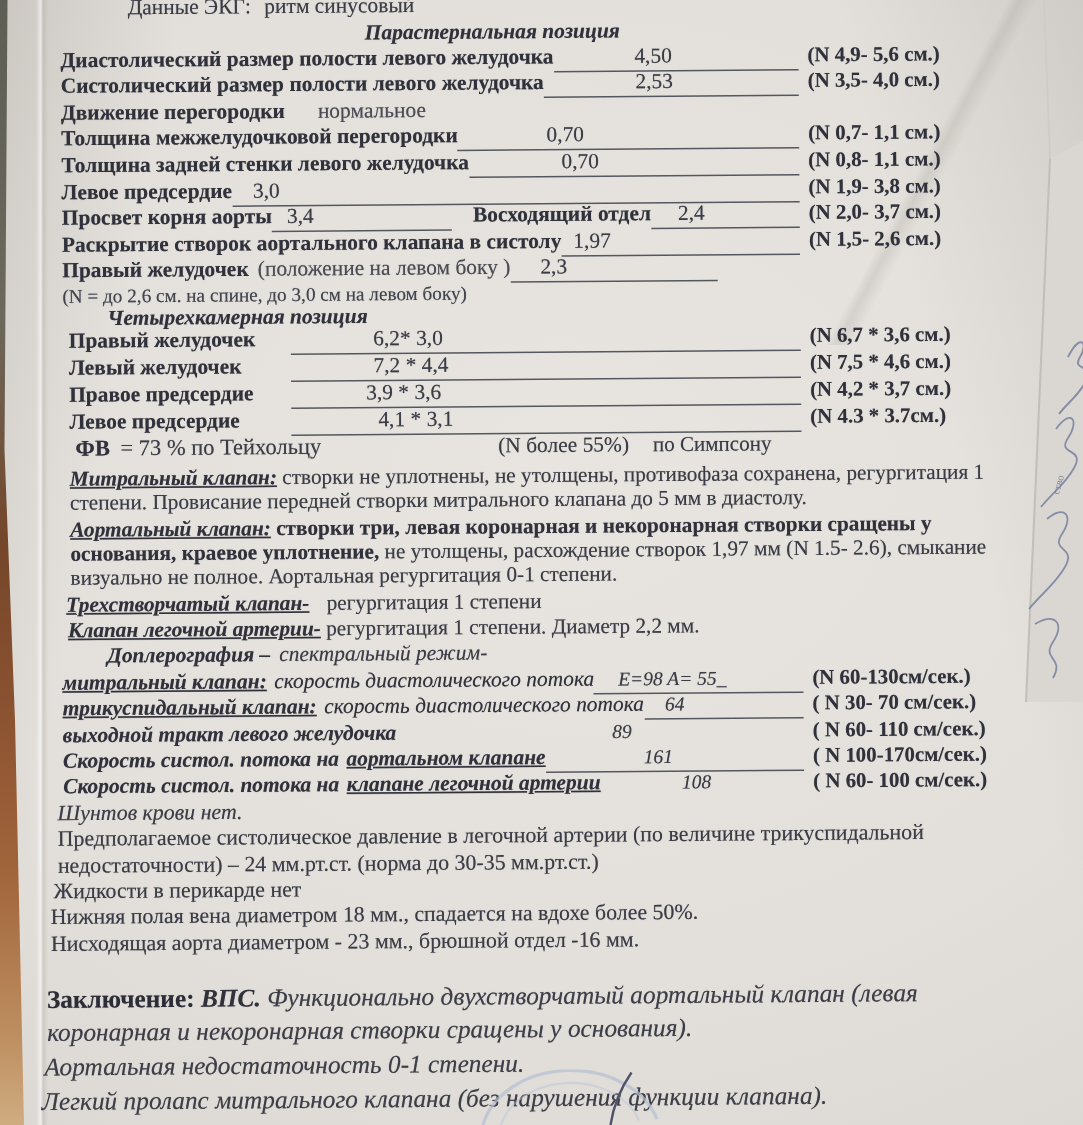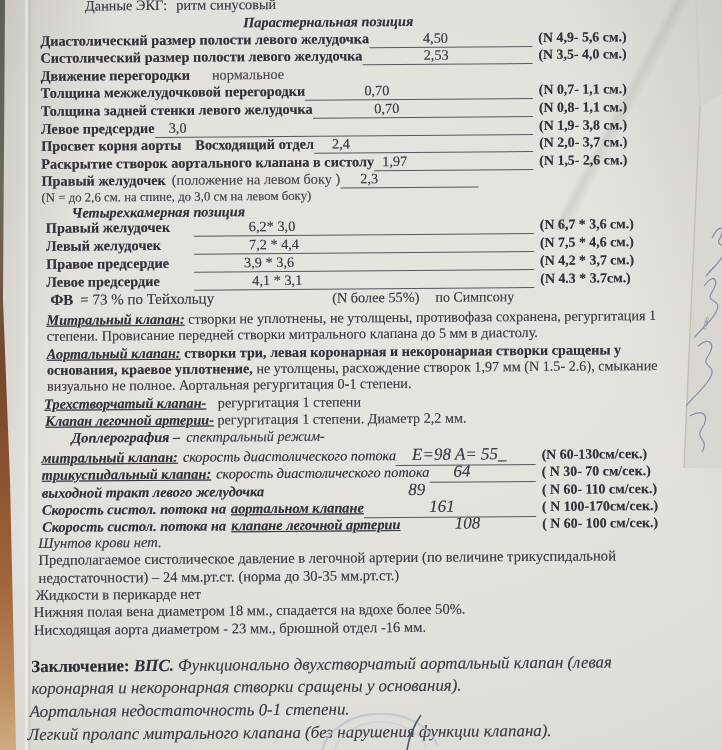--- a/index.html
+++ b/index.html
@@ -32,21 +32,21 @@
   .val{display:inline-block;text-align:center;}
   .norm{flex:0 0 132px;padding-left:6px;font-weight:bold;color:#30313b;white-space:nowrap;font-size:13.9px;}
   .sec-title{font-weight:bold;font-style:italic;color:#30313b;height:17px;}
   .t-center{text-align:center;transform:translateX(-18px);}
   .small-note{font-size:12.8px;height:14.5px;color:#43444e;}
   .valve{margin:0;width:632px;line-height:15.9px;font-size:14.2px;}
   .vtitle{font-weight:bold;font-style:italic;text-decoration:underline;color:#30313b;}
   .dop{font-style:italic;}
   .dop .row{height:17.4px;}
   .dop .dl{font-weight:bold;color:#30313b;flex:0 0 auto;}
-  .dop .val{font-size:17px;}
+  .dop .val{font-size:13px;}
   .find{line-height:17.4px;font-size:14.6px;color:#3b3c46;}
   .find p{margin:0;width:634px;}
   .conc{margin:0;width:612px;font-style:italic;font-size:16.9px;line-height:21.8px;color:#3d3e48;}
   .conc2{line-height:23.4px;}
   svg{position:absolute;}
 </style>
 </head>
 <body>
 
 <div class="paper">
@@ -89,20 +89,21 @@
     <span class="fill"><span class="val" style="margin-left:28%">0,70</span></span>
     <span class="norm">(N 0,8- 1,1 см.)</span>
   </div>
   <div class="row" style="margin-left:18px">
     <span class="lbl">Левое предсердие</span>
     <span class="fill"><span class="val" style="margin-left:14px">3,0</span></span>
     <span class="norm">(N 1,9- 3,8 см.)</span>
   </div>
   <div class="row" style="margin-left:18px">
     <span class="lbl">Просвет корня аорты</span>
+    <span class="fill" style="flex:0 0 120px"><span class="val" style="margin-left:10px">3,4</span></span>
     <span class="lbl" style="margin-left:14px">Восходящий отдел</span>
     <span class="fill"><span class="val" style="margin-left:18px">2,4</span></span>
     <span class="norm">(N 2,0- 3,7 см.)</span>
   </div>
   <div class="row" style="margin-left:18px">
     <span class="lbl">Раскрытие створок аортального клапана в систолу</span>
     <span class="fill"><span class="val" style="margin-left:8px">1,97</span></span>
     <span class="norm">(N 1,5- 2,6 см.)</span>
   </div>
   <div class="row" style="margin-left:18px">
@@ -168,21 +169,21 @@
     </div>
     <div class="row" style="margin-left:16px">
       <span class="dl u">митральный клапан:</span>
       <span class="dl" style="margin-left:5px;font-weight:normal">скорость диастолического потока</span>
       <span class="fill"><span class="val" style="margin-left:16px">E=98 A= 55_</span></span>
       <span class="norm" style="font-style:normal">(N 60-130см/сек.)</span>
     </div>
     <div class="row" style="margin-left:16px">
       <span class="dl u">трикуспидальный клапан:</span>
       <span class="dl" style="margin-left:5px;font-weight:normal">скорость диастолического потока</span>
-      <span class="fill"><span class="val" style="margin-left:24px">64</span></span>
+      <span class="fill"><span class="val" style="margin-left:14px">64</span></span>
       <span class="norm" style="font-style:normal">( N 30- 70 см/сек.)</span>
     </div>
     <div class="row" style="margin-left:16px">
       <span class="dl">выходной тракт левого желудочка</span>
       <span class="fill noline"><span class="val" style="margin-left:53%">89</span></span>
       <span class="norm" style="font-style:normal">( N 60- 110 см/сек.)</span>
     </div>
     <div class="row" style="margin-left:16px">
       <span class="dl">Скорость систол. потока на</span>
       <span class="dl u" style="margin-left:5px">аортальном клапане</span>

